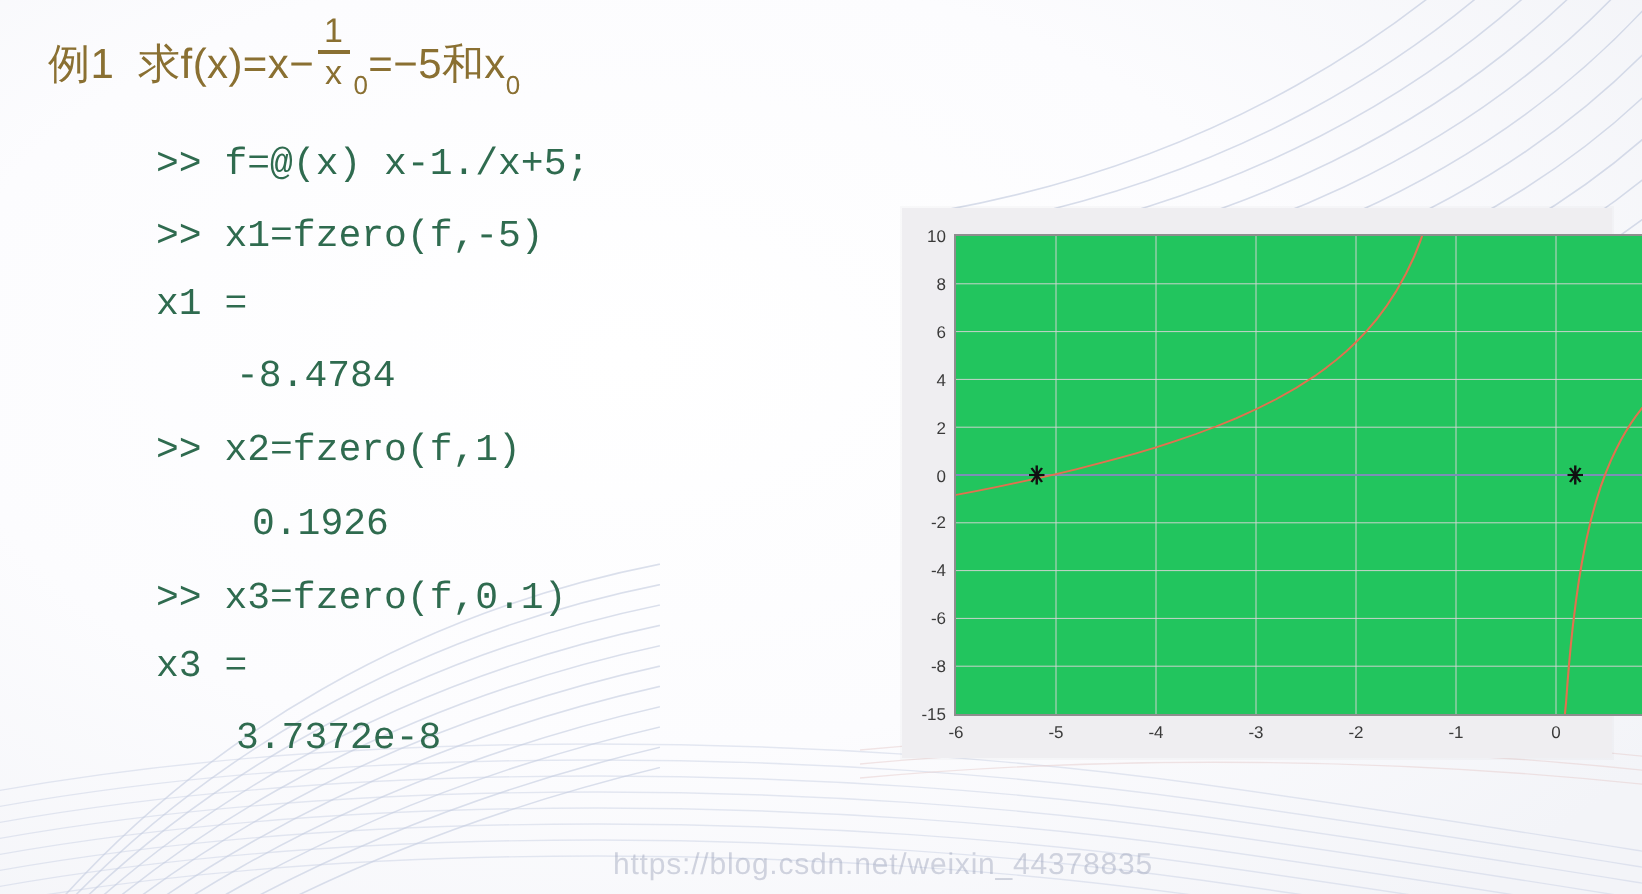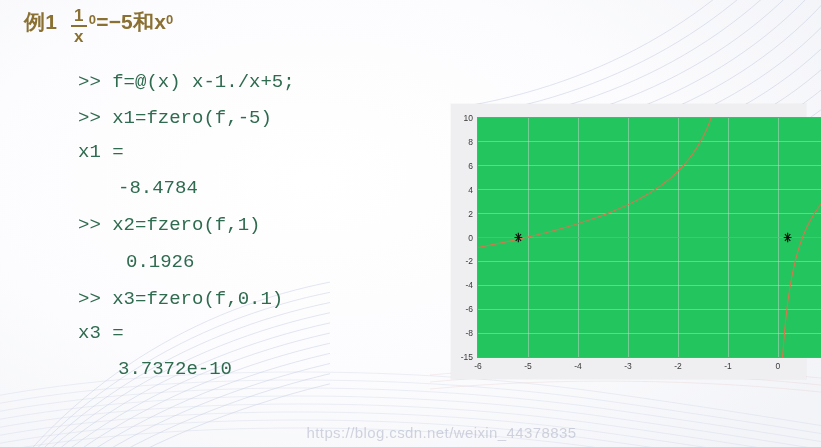--- a/index.html
+++ b/index.html
@@ -19,24 +19,24 @@
   .deco{position:absolute;pointer-events:none;}
   #deco-tr{top:-210px;right:-120px;width:470px;height:340px;}
   #deco-bl{bottom:-150px;left:-140px;width:470px;height:340px;}
   #deco-bot{bottom:-40px;left:0;width:821px;height:130px;}
 
   
   #title{
     position:absolute;left:24px;top:8px;
     color:#8a7032;
     font-size:21px;
-    font-weight:700;
+    font-weight:400;
     letter-spacing:.2px;
     white-space:nowrap;
-    display:flex;align-items:flex-start;
+    display:flex;align-items:flex-end;
     font-family:"Liberation Sans", sans-serif;
     text-shadow:0 1px 0 rgba(255,255,255,.6);
   }
   #title .seg{display:inline-block;}
   .frac{
     display:inline-flex;flex-direction:column;align-items:center;
     vertical-align:middle;margin:0 2px;position:relative;top:-1px;
     line-height:1;
   }
   .frac .num{font-size:17px;line-height:1;padding:0 3px 1px;}
@@ -154,40 +154,41 @@
     <g fill="none" stroke="#e6cdcd" stroke-width="0.7" opacity="0.5">
       <path d="M430 18 C 560 6 700 8 830 22"></path>
       <path d="M430 25 C 560 13 700 15 830 29"></path>
       <path d="M430 32 C 560 20 700 22 830 36"></path>
     </g>
   </svg>
 
   <div id="title">
     <span class="seg">例1</span>
     <span style="display:inline-block;width:12px"></span>
+    <span class="seg">求f(x)=x−</span>
     <span class="frac">
       <span class="num">1</span>
       <span class="bar"></span>
       <span class="den">x</span>
     </span>
       <span class="sub">0</span>
       <span class="seg">=−5和x</span>
       <span class="sub">0</span>
   </div>
 
   <div id="code">
     <div class="line ln-h36">&gt;&gt; f=@(x) x-1./x+5;</div>
     <div class="line ln-h36">&gt;&gt; x1=fzero(f,-5)</div>
     <div class="line ln-h33">x1 =</div>
     <div class="line ln-h38 indent-4">-8.4784</div>
     <div class="line ln-h36">&gt;&gt; x2=fzero(f,1)</div>
     <div class="line ln-h38 indent-5">0.1926</div>
     <div class="line ln-h36">&gt;&gt; x3=fzero(f,0.1)</div>
     <div class="line ln-h33">x3 =</div>
-    <div class="line ln-h38 indent-4">3.7372e-10</div>
+    <div class="line ln-h38 indent-4">3.7372e-8</div>
   </div>
 
   <div id="figure">
     <div id="axes">
 
       <svg id="plotsvg" viewBox="0 0 700 550" preserveAspectRatio="none">
 
         <g stroke="#d4d4d4" stroke-width="1" shape-rendering="crispEdges">
           <line x1="100" y1="0" x2="100" y2="550"></line>
           <line x1="200" y1="0" x2="200" y2="550"></line>

